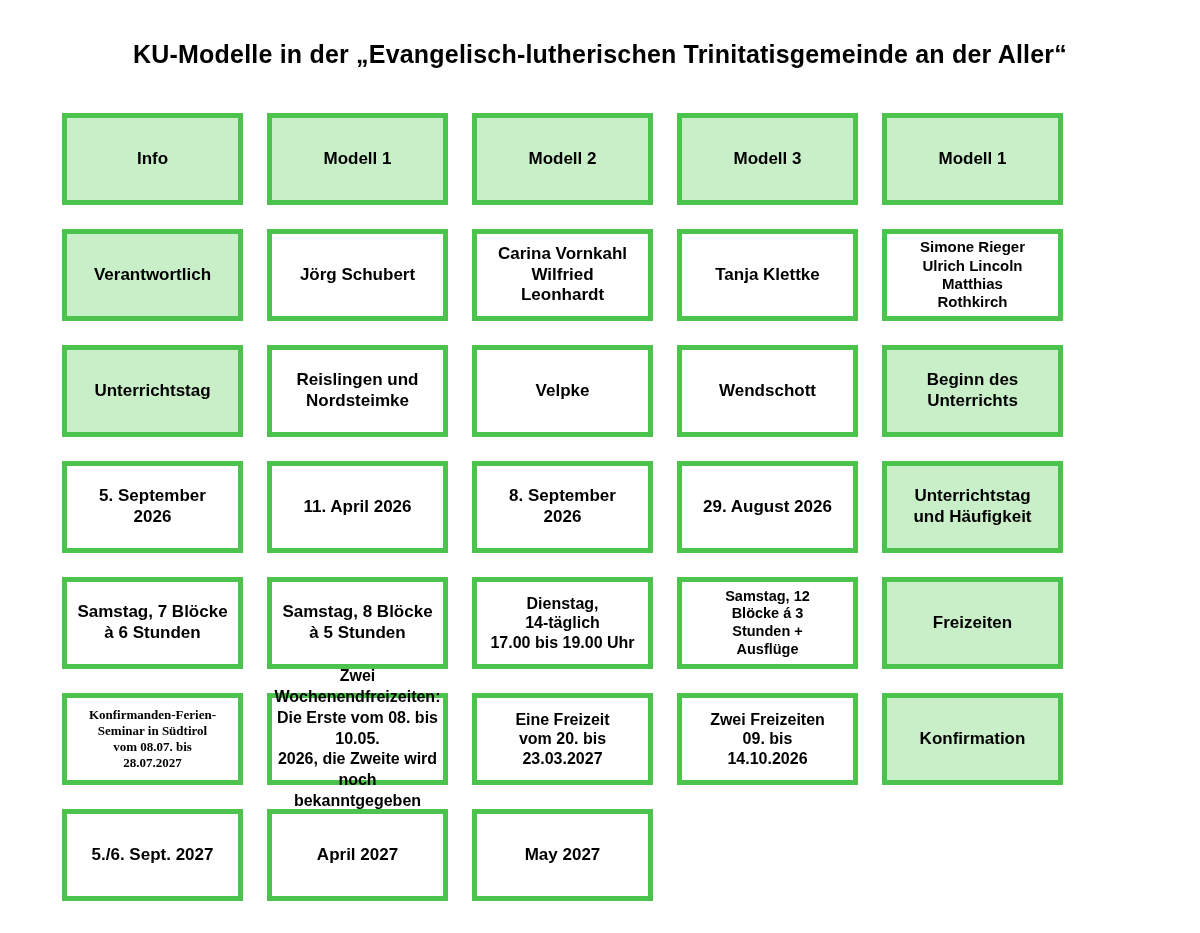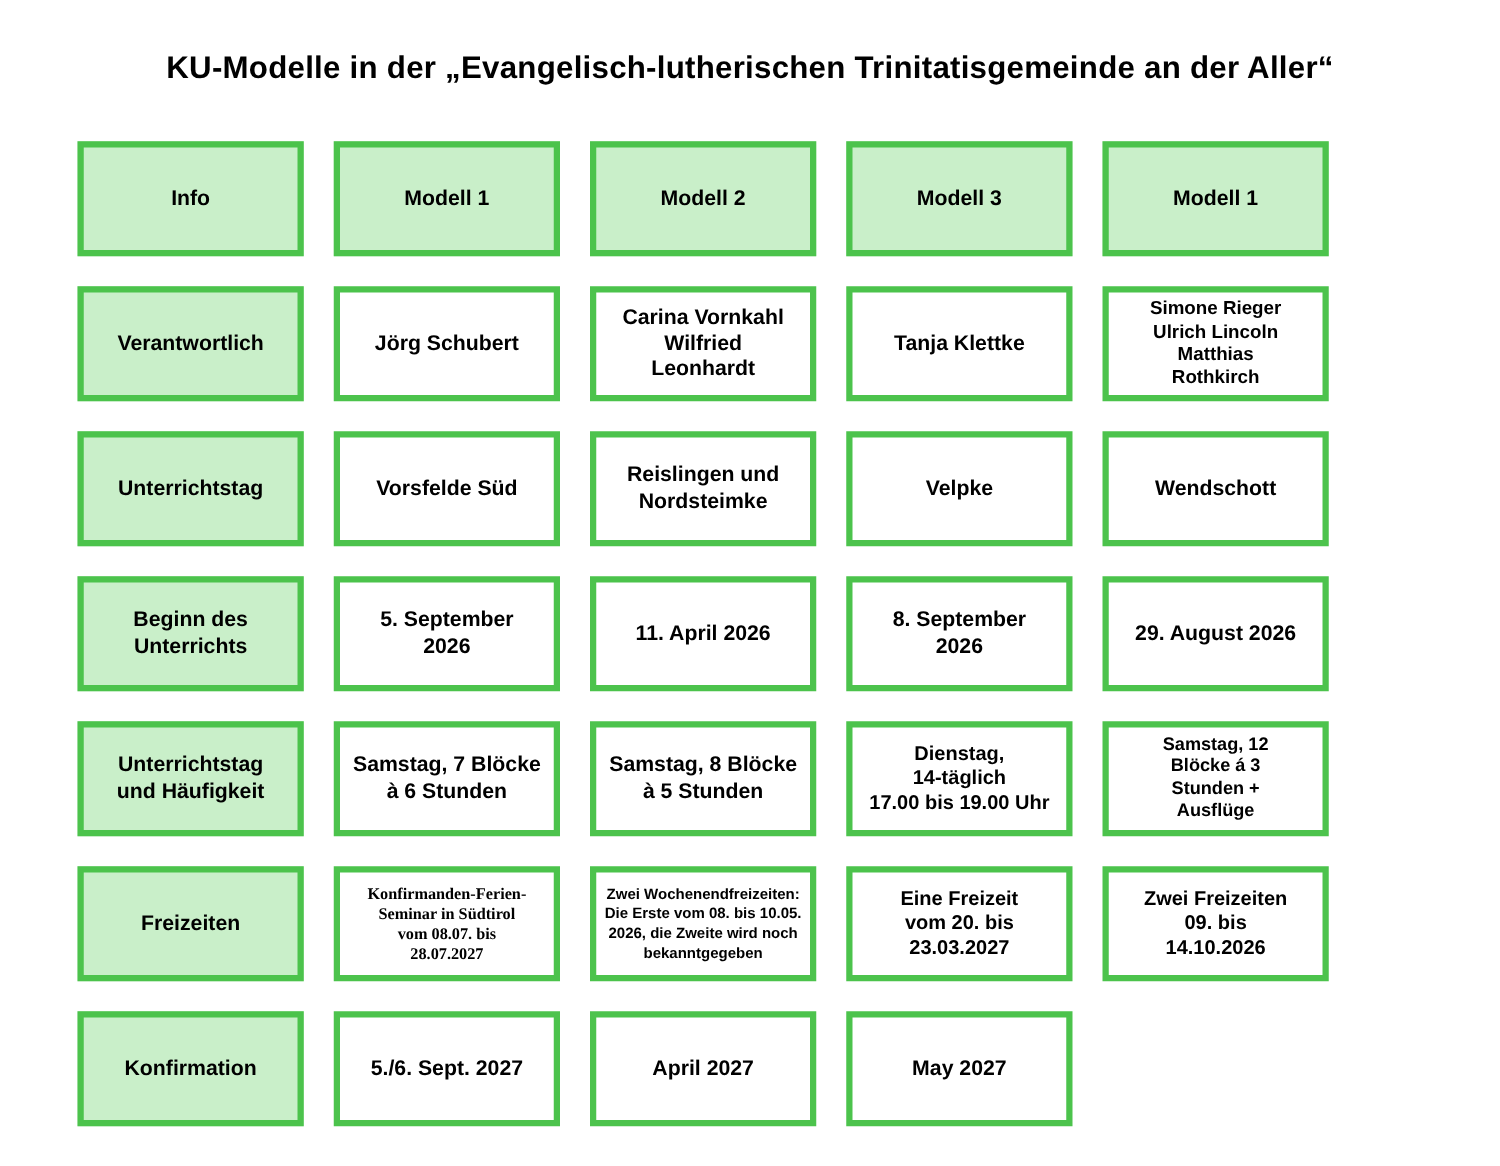--- a/index.html
+++ b/index.html
@@ -45,21 +45,21 @@
     font-size:17px;
     line-height:1.22;
     padding:2px 4px;
   }
   .cell span{white-space:pre-line;display:block;width:100%;}
   .head,.label{background:var(--header_bg);}
   .f15{font-size:15px;}
   .f16{font-size:16px;}
   .f14{font-size:14.5px;}
   .f13{font-size:13px;line-height:1.25;font-family:Liberation Serif, serif;}
-  .f12{font-size:12px;line-height:1.3;}
+  .f12{font-size:16px;line-height:1.3;}
   .tight{padding:2px;}
 </style>
 </head>
 <body>
 
 <div class="page">
 
   <h1 class="title">KU-Modelle in der „Evangelisch-lutherischen Trinitatisgemeinde an der Aller“</h1>
 
   <div class="grid">
@@ -98,23 +98,20 @@
         <span>Simone Rieger
 Ulrich Lincoln
 Matthias
 Rothkirch</span>
       </div>
 
     <div class="cell label">
         <span>Unterrichtstag</span>
       </div>
     <div class="cell">
-        <span>Vorsfelde Süd</span>
-      </div>
-    <div class="cell">
         <span>Reislingen und
 Nordsteimke</span>
       </div>
     <div class="cell">
         <span>Velpke</span>
       </div>
     <div class="cell">
         <span>Wendschott</span>
       </div>
 

